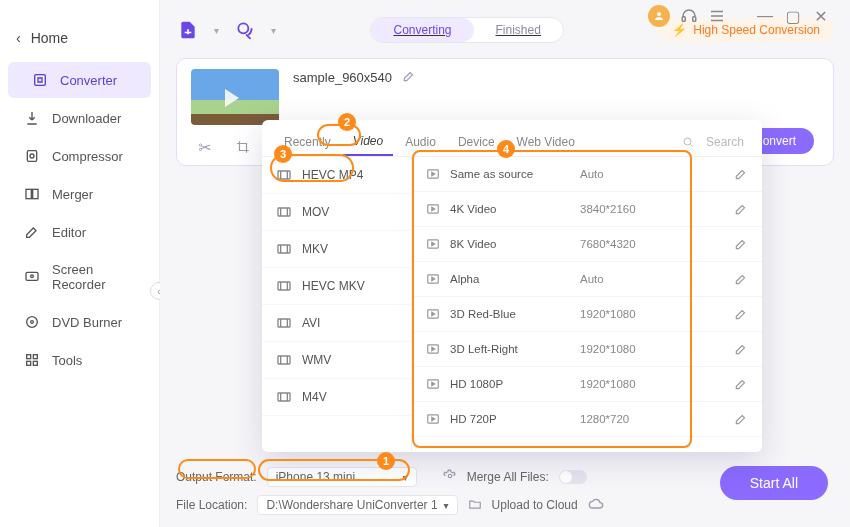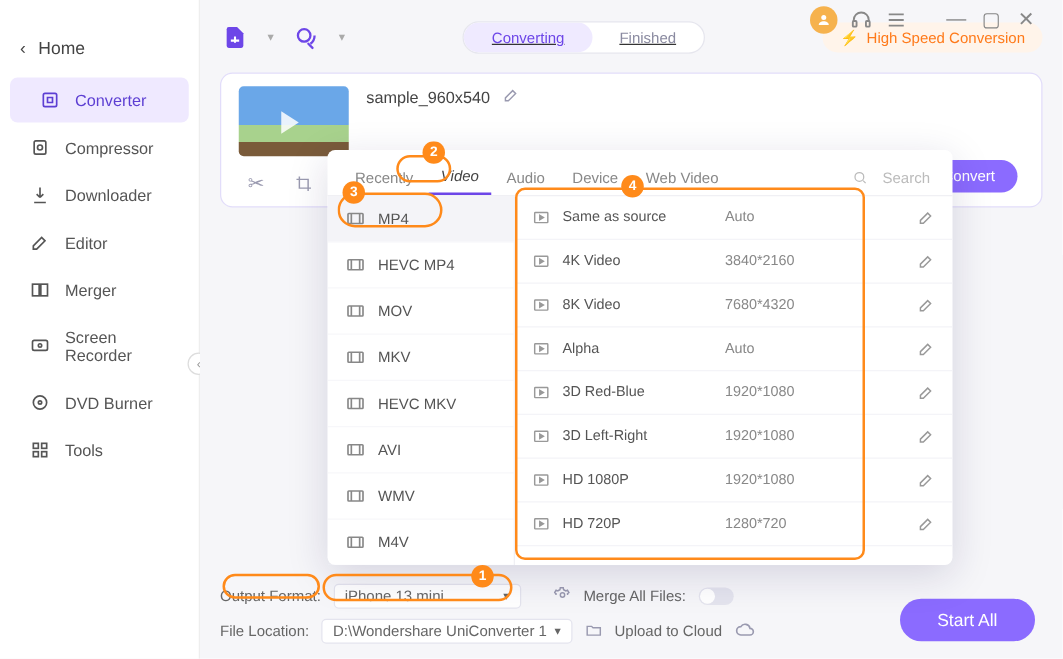--- a/index.html
+++ b/index.html
@@ -25,21 +25,21 @@
   .card { background:#fff; border:1px solid #e2ddfa; border-radius:10px; padding:10px 14px; display:flex; flex-direction:column; gap:10px;}
   .file-row { display:flex; align-items:flex-start; gap:14px;}
   .thumb { width:88px; height:56px; border-radius:4px; background:linear-gradient(180deg,#6aa7e8 0 55%, #a8d28d 45% 80%, #7a5b3a 80%); position:relative;}
   .thumb::after{content:"";position:absolute;left:34px;top:20px;width:0;height:0;border-left:14px solid rgba(255,255,255,.85);border-top:9px solid transparent;border-bottom:9px solid transparent;}
   .fname{ font-size:13px; color:#444; display:flex; align-items:center; gap:10px;}
   .mini-icons{ display:flex; gap:22px; padding: 4px 6px 0; color:#9a9ab0;}
   .mini-icons span{width:16px;height:16px;display:flex;align-items:center;justify-content:center;}
   .footer { margin-top:auto; font-size:12px; color:#666; display:flex; flex-direction:column; gap:8px; padding-top:10px;}
   .footer .row{ display:flex; align-items:center; gap:10px;}
   .selectish{ background:#fff; border:1px solid #e4e4ee; border-radius:4px; padding:2px 8px; display:flex; align-items:center; gap:6px; min-width:150px; justify-content:space-between; color:#666;}
-  .startall{ position:absolute; right:22px; bottom:14px; background:#8b6bff; color:#fff; border:none; border-radius:18px; padding:9px 30px; font-size:14px;}
+  .startall{ position:absolute; right:22px; bottom:27px; background:#8b6bff; color:#fff; border:none; border-radius:18px; padding:9px 30px; font-size:14px;}
   .convert-pill{ position:absolute; right:36px; top:128px; background:#8b6bff;color:#fff;border-radius:16px; padding:6px 18px; font-size:12px; z-index:1;}
 
   
   .pop { position:absolute; left:262px; top:120px; width:500px; height:332px; background:#fff; border-radius:6px; box-shadow:0 8px 32px rgba(30,20,80,.15); z-index:5; display:flex; flex-direction:column;}
   .pop-tabs{ display:flex; align-items:center; padding: 8px 12px 0; gap:2px; font-size:12px; color:#888; position:relative;}
   .pop-tabs .tab{ padding:6px 10px; cursor:pointer;}
   .pop-tabs .tab.on{ color:#444; font-weight:500; border-bottom:2px solid #6d46e8;font-style:italic;}
   .pop-search{ margin-left:auto; display:flex;align-items:center;gap:12px;color:#bbb; font-size:12px; padding-right:6px;}
   .pop-body{ flex:1; display:flex; overflow:hidden; border-top:1px solid #f0f0f4;}
   .fmt-col{ width:150px; border-right:1px solid #f0f0f4; overflow:auto;}
@@ -73,43 +73,43 @@
     <div id="nav">
         <div class="nav-item active">
           <svg viewBox="0 0 24 24" fill="none" stroke="currentColor" stroke-width="2">
             <rect x="4" y="4" width="16" height="16" rx="2"></rect>
             <path d="M9 9h6v6H9z"></path>
           </svg>
           <span>Converter</span>
         </div>
         <div class="nav-item">
           <svg viewBox="0 0 24 24" fill="none" stroke="currentColor" stroke-width="2">
+            <path d="M12 3v12m0 0l-4-4m4 4l4-4M5 21h14"></path>
+          </svg>
+          <span>Downloader</span>
+        </div>
+        <div class="nav-item">
+          <svg viewBox="0 0 24 24" fill="none" stroke="currentColor" stroke-width="2">
             <rect x="5" y="4" width="14" height="16" rx="2"></rect>
             <circle cx="12" cy="12" r="3"></circle>
           </svg>
           <span>Compressor</span>
         </div>
         <div class="nav-item">
           <svg viewBox="0 0 24 24" fill="none" stroke="currentColor" stroke-width="2">
-            <path d="M12 3v12m0 0l-4-4m4 4l4-4M5 21h14"></path>
-          </svg>
-          <span>Downloader</span>
-        </div>
-        <div class="nav-item">
-          <svg viewBox="0 0 24 24" fill="none" stroke="currentColor" stroke-width="2">
-            <path d="M4 20h4l10-10-4-4L4 16v4z"></path>
-          </svg>
-          <span>Editor</span>
-        </div>
-        <div class="nav-item">
-          <svg viewBox="0 0 24 24" fill="none" stroke="currentColor" stroke-width="2">
             <rect x="3" y="5" width="8" height="14"></rect>
             <rect x="13" y="5" width="8" height="14"></rect>
           </svg>
           <span>Merger</span>
+        </div>
+        <div class="nav-item">
+          <svg viewBox="0 0 24 24" fill="none" stroke="currentColor" stroke-width="2">
+            <path d="M4 20h4l10-10-4-4L4 16v4z"></path>
+          </svg>
+          <span>Editor</span>
         </div>
         <div class="nav-item">
           <svg viewBox="0 0 24 24" fill="none" stroke="currentColor" stroke-width="2">
             <rect x="3" y="5" width="18" height="12" rx="2"></rect>
             <circle cx="12" cy="11" r="2"></circle>
           </svg>
           <span>Screen Recorder</span>
         </div>
         <div class="nav-item">
           <svg viewBox="0 0 24 24" fill="none" stroke="currentColor" stroke-width="2">
@@ -249,27 +249,20 @@
     <div class="pop-search">
       <svg width="12" height="12" viewBox="0 0 24 24" fill="none" stroke="currentColor" stroke-width="2">
           <circle cx="11" cy="11" r="7"></circle>
           <path d="M21 21l-4-4"></path>
         </svg>
       <span>Search</span>
     </div>
   </div>
   <div class="pop-body">
     <div class="fmt-col" id="fmtcol">
-        <div class="fmt-item active">
-          <svg viewBox="0 0 24 24" fill="none" stroke="currentColor" stroke-width="2">
-            <rect x="3" y="6" width="18" height="12" rx="1"></rect>
-            <path d="M7 6v12M17 6v12"></path>
-          </svg>
-          <span>MP4</span>
-        </div>
         <div class="fmt-item">
           <svg viewBox="0 0 24 24" fill="none" stroke="currentColor" stroke-width="2">
             <rect x="3" y="6" width="18" height="12" rx="1"></rect>
             <path d="M7 6v12M17 6v12"></path>
           </svg>
           <span>HEVC MP4</span>
         </div>
         <div class="fmt-item">
           <svg viewBox="0 0 24 24" fill="none" stroke="currentColor" stroke-width="2">
             <rect x="3" y="6" width="18" height="12" rx="1"></rect>

